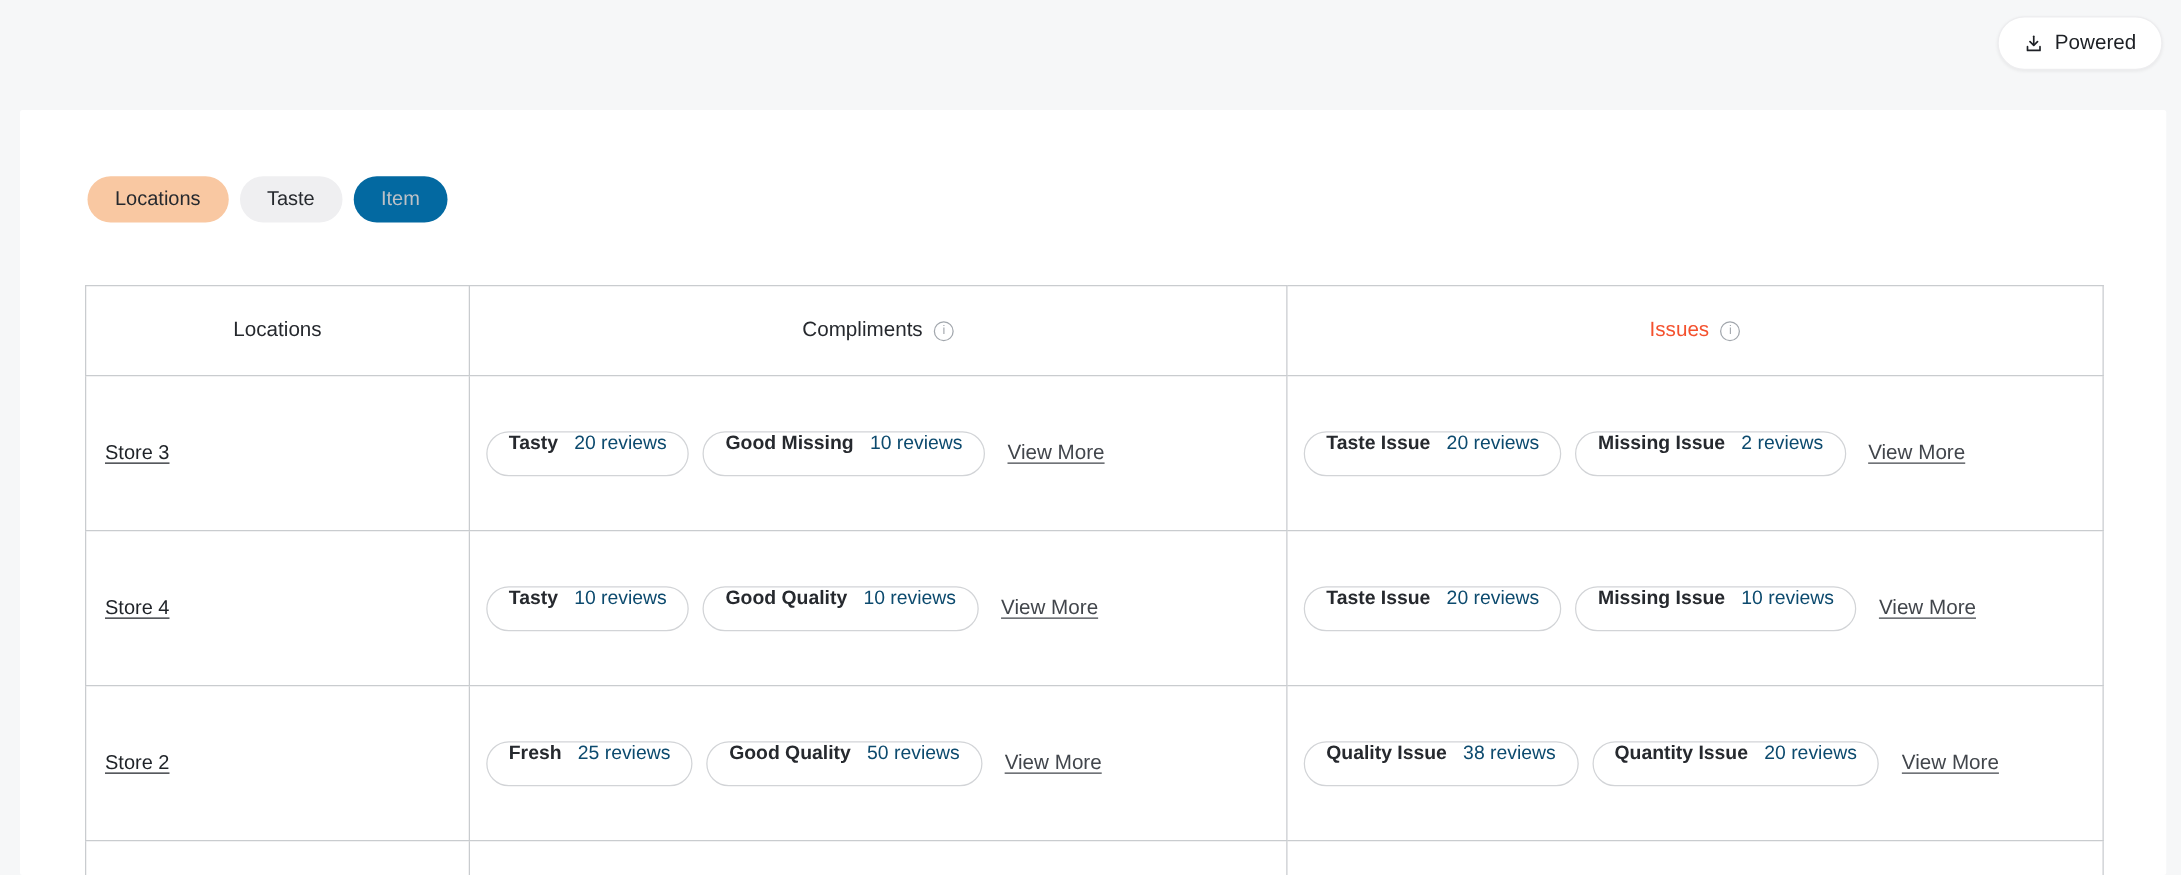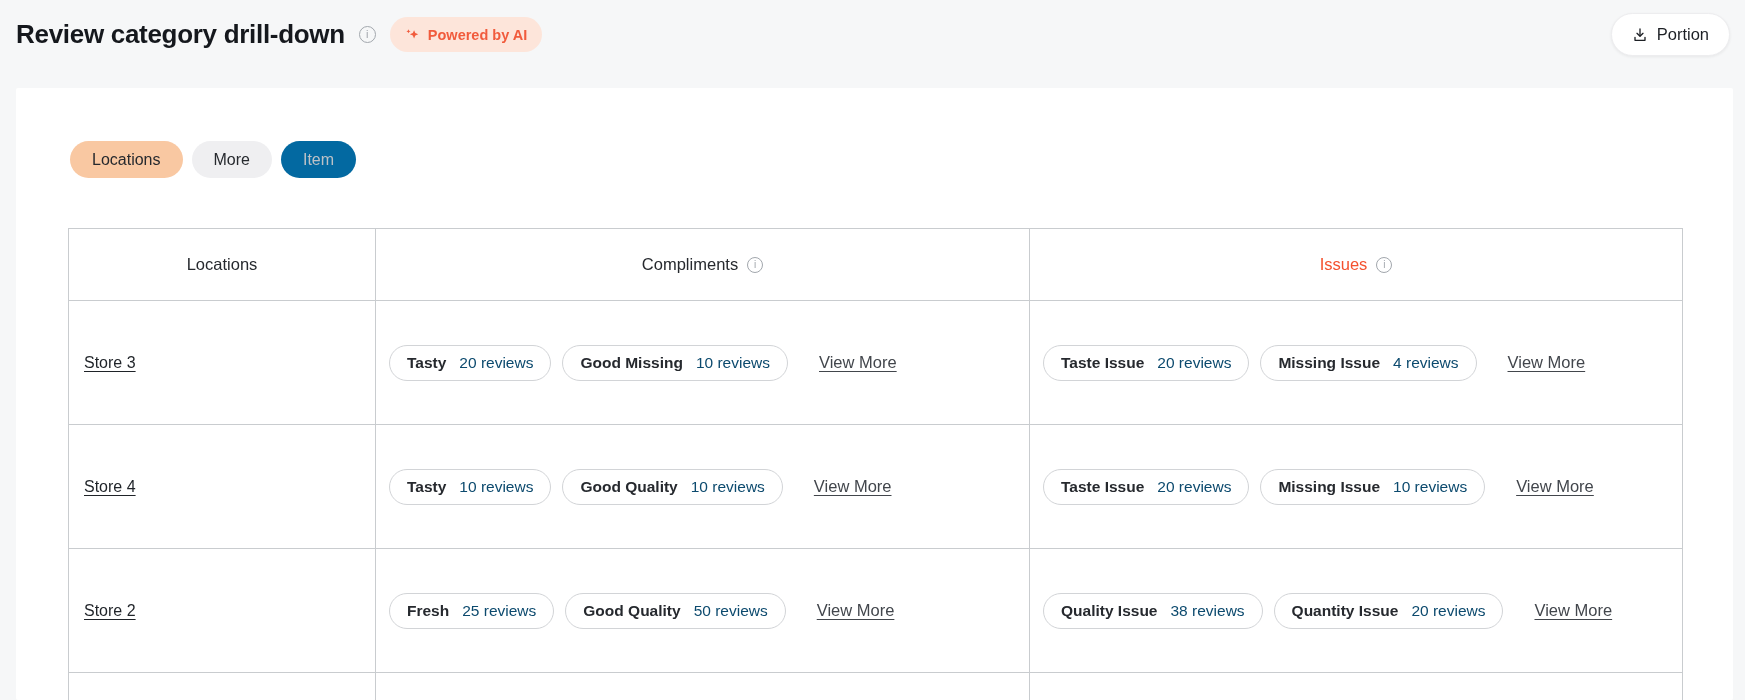--- a/index.html
+++ b/index.html
@@ -69,63 +69,52 @@
   th.issues-hdr { color: #f4512e; }
   tbody td { height: 124px; vertical-align: middle; }
   td.loc-cell { padding-left: 15px; }
   .store-link {
     font-size: 16px; color: #1f2328; text-decoration: underline;
     text-underline-offset: 3px; cursor: pointer;
   }
   td.pills-cell { padding-left: 13px; }
   .pills { display: flex; align-items: center; }
   .pill {
-    display: inline-flex; align-items: center; gap: 13px;
+    display: inline-flex; gap: 13px;
     height: 36px; padding: 0 17px; margin-right: 11px;
     border: 1px solid #d2d4d7; border-radius: 18px; background: #fff;
   }
   .pill-label { font-size: 15.5px; font-weight: 700; color: #26292e; white-space: nowrap; }
   .pill-count { font-size: 15.5px; color: #0c4a6e; white-space: nowrap; }
   .view-more {
-    margin-left: 20px; font-size: 16.5px; color: #42464c;
+    margin-left: 7px; font-size: 16.5px; color: #42464c;
     text-decoration: underline; text-underline-offset: 3px;
     cursor: pointer; white-space: nowrap;
   }
   .icon-svg { display: inline-block; flex: 0 0 auto; }
 </style>
 </head>
 <body>
 
 <div class="top-bar">
-  <div class="title-row">
-    <span class="page-title">Review category drill-down</span>
-    <span class="info-i">i</span>
-    <span class="ai-badge">
-      <svg class="icon-svg" width="15" height="15" viewBox="0 0 24 24" fill="#f15b3c">
-          <path d="M14.5 5l2 4.7 4.7 2-4.7 2-2 4.7-2-4.7-4.7-2 4.7-2 2-4.7z"></path>
-          <path d="M5.5 3.5l1 2.3 2.3 1-2.3 1-1 2.3-1-2.3-2.3-1 2.3-1 1-2.3z"></path>
-        </svg>
-      <span>Powered by AI</span>
-    </span>
-  </div>
   <button class="download-btn">
     <svg class="icon-svg" width="16" height="16" viewBox="0 0 24 24" fill="none" stroke="#1d2025" stroke-width="2" stroke-linecap="round" stroke-linejoin="round">
         <path d="M12 3v10"></path>
         <path d="M7.5 9.5 12 14l4.5-4.5"></path>
         <path d="M4.5 15.5V20h15v-4.5"></path>
       </svg>
-    <span>Portion</span>
+    <span>Powered</span>
   </button>
 </div>
 
 <div class="card">
 
   <div class="tabs">
     <button class="tab active">Locations</button>
-    <button class="tab">More</button>
+    <button class="tab">Taste</button>
     <button class="tab disabled">Item</button>
   </div>
 
   <div class="table-wrap">
     <table>
       <colgroup>
           <col style="width:307px">
           <col style="width:654px">
           <col style="width:653px">
         </colgroup>
@@ -170,21 +159,21 @@
             </div>
           </td>
           <td class="pills-cell">
             <div class="pills">
               <span class="pill">
                 <span class="pill-label">Taste Issue</span>
                 <span class="pill-count">20 reviews</span>
               </span>
               <span class="pill">
                 <span class="pill-label">Missing Issue</span>
-                <span class="pill-count">4 reviews</span>
+                <span class="pill-count">2 reviews</span>
               </span>
               <a class="view-more">View More</a>
             </div>
           </td>
         </tr>
 
         <tr>
           <td class="loc-cell">
             <a class="store-link">Store 4</a>
           </td>

